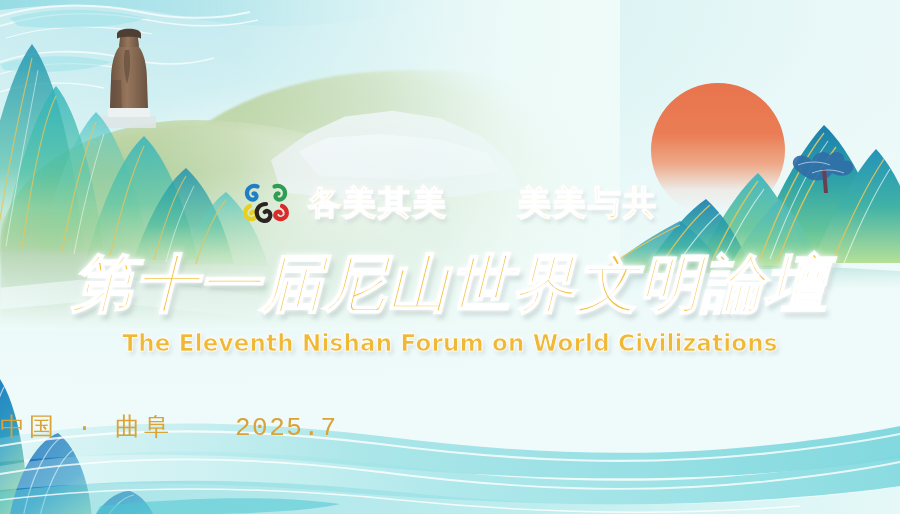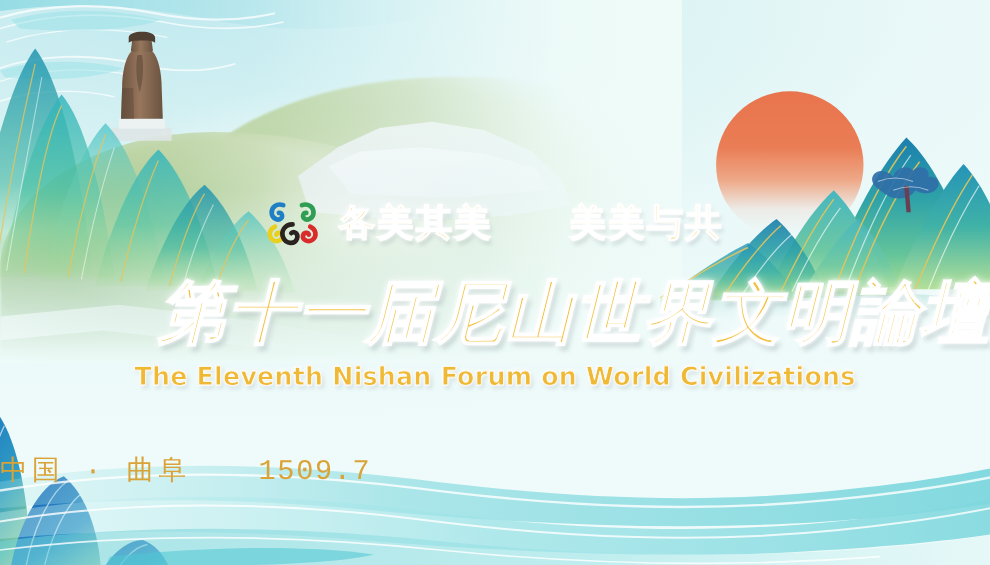--- a/index.html
+++ b/index.html
@@ -123,21 +123,21 @@
     -webkit-text-stroke:1.2px #ffffff;
     text-shadow:
       0 0 3px #ffffff,
       0 0 7px rgba(255,255,255,.95),
       2px 3px 4px rgba(90,115,120,.30);
     white-space:pre;
   }
 
   .main-title{
     position:absolute;left:0;right:0;top:252px;
-    text-align:right;
+    text-align:center;
     font-family:"DejaVu Serif","Liberation Serif",serif;
     font-weight:bold;
     font-size:62px;
     line-height:1.02;
     letter-spacing:1px;
     color:#f3bf3a;
     font-style:italic;
     -webkit-text-stroke:1.6px #ffffff;
     text-shadow:
       0 0 4px #ffffff,
@@ -397,18 +397,18 @@
       </svg>
       <div class="tag-text">各美其美　　美美与共</div>
     </div>
 
     <div class="main-title">第十一届尼山世界文明論壇</div>
 
     <div class="sub-title">The Eleventh Nishan Forum on World Civilizations</div>
 
     <div class="meta">
       <div class="place">中国 · 曲阜</div>
-      <div class="date">1509.7</div>
+      <div class="date">2025.7</div>
     </div>
 
   </div>
 
 </div>
 
 </body></html>

